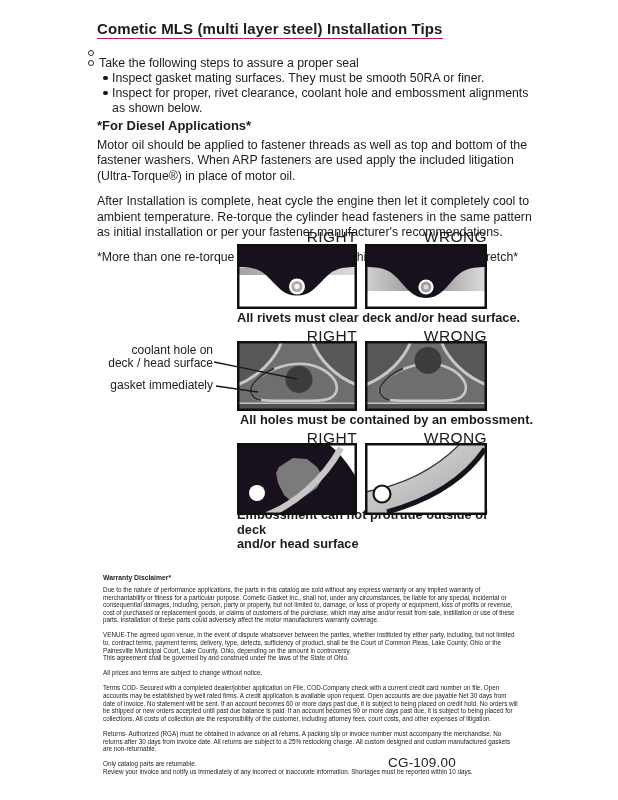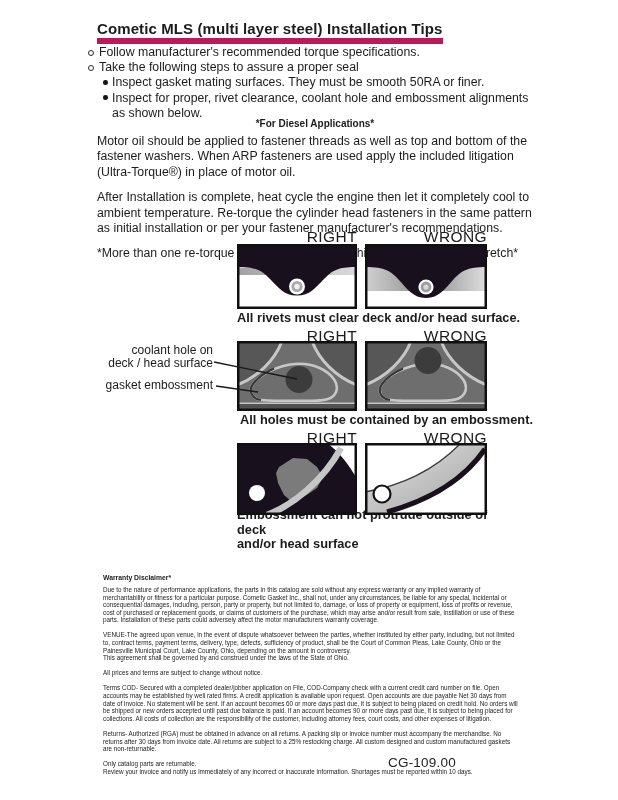--- a/index.html
+++ b/index.html
@@ -5,32 +5,32 @@
   html,body{margin:0;padding:0;}
   body{
     width:618px;height:800px;background:#ffffff;position:relative;
     font-family:"Liberation Sans", sans-serif;color:var(--ink,#1c1c1e);
     overflow:hidden;
   }
   .abs{position:absolute;}
 
   
   #page-title{left:97px;top:20px;font-size:15px;font-weight:bold;
-    border-bottom:6px solid #be185d;padding-bottom:1px;letter-spacing:.1px;}
+    border-bottom:1px solid #be185d;padding-bottom:1px;letter-spacing:.1px;}
   #bullet-list{left:88px;top:45px;width:452px;font-size:12.3px;line-height:15.2px;}
   .b-row{display:flex;align-items:flex-start;}
   .b-row.sub{margin-left:15px;}
   .b-circ{flex:none;width:4px;height:4px;border:1.3px solid #2a2a2a;border-radius:50%;
     margin:4.6px 5px 0 0;}
   .b-dot{flex:none;width:4.6px;height:4.6px;background:#151515;border-radius:50%;
     margin:4.8px 4.5px 0 0;}
 
   
   #diesel{left:97px;top:118px;width:436px;}
-  #diesel h2{font-size:10px;font-weight:bold;margin:0 0 5px 0;text-align:center;}
+  #diesel h2{font-size:13px;font-weight:bold;margin:0 0 5px 0;}
   #diesel p{font-size:12.3px;line-height:15.4px;margin:0 0 10px 0;}
 
   
   .dg-head{position:absolute;font-size:15.5px;letter-spacing:.4px;text-align:right;color:#1b1b1d;}
   .dg-head.l{left:237px;width:120px;}
   .dg-head.r{left:365px;width:122px;}
   .dg-box{position:absolute;line-height:0;z-index:1;}
   .dg-caption{position:absolute;font-size:12.8px;line-height:14.5px;white-space:pre-line;font-weight:bold;}
   #annot-coolant{left:105px;top:344px;width:108px;text-align:right;
     font-size:12px;line-height:12.8px;white-space:pre-line;}
@@ -45,21 +45,20 @@
   #page-code{left:388px;top:755px;font-size:13.5px;letter-spacing:.2px;color:#222;}
 </style>
 </head>
 <body>
 
 <div class="abs" id="page-title">Cometic MLS (multi layer steel) Installation Tips</div>
 
 <div class="abs" id="bullet-list">
   <div class="b-row">
     <span class="b-circ"></span>
-    <span>Follow manufacturer's recommended torque specifications.</span>
   </div>
   <div class="b-row">
     <span class="b-circ"></span>
     <span>Take the following steps to assure a proper seal</span>
   </div>
   <div class="b-row sub">
     <span class="b-dot"></span>
     <span>Inspect gasket mating surfaces.  They must be smooth 50RA or finer.</span>
   </div>
   <div class="b-row sub">
@@ -116,21 +115,21 @@
   </svg>
 </div>
 
 <div class="dg-caption" style="left:237px;top:311px">All rivets must clear deck and/or head surface.</div>
 
 <div class="dg-head l" style="top:327px">RIGHT</div>
 <div class="dg-head r" style="top:327px">WRONG</div>
 
 <div class="abs" id="annot-coolant">coolant hole on
 deck / head surface</div>
-<div class="abs" id="annot-emboss">gasket embossment</div>
+<div class="abs" id="annot-emboss">gasket immediately</div>
 
 <div class="dg-box" style="left:237px;top:341px">
   <svg width="120" height="70" viewBox="0 0 120 70">
     <rect x="0" y="0" width="120" height="70" style="fill:var(--gasket-gray,#6e6e6e)"></rect>
     <path d="M0,0 H45 C38,19 21,36 0,44 Z" style="fill:var(--bore-gray,#575757)"></path>
     <path d="M45,0 C38,19 21,36 0,44" style="fill:none;stroke:var(--edge-light,#c7c7c7);stroke-width:3"></path>
     <path d="M120,0 H75 C82,19 99,36 120,44 Z" style="fill:var(--bore-gray,#575757)"></path>
     <path d="M75,0 C82,19 99,36 120,44" style="fill:none;stroke:var(--edge-light,#c7c7c7);stroke-width:3"></path>
     <path d="M24,59 C15,58 11,50 16,43 C23,33 41,24.5 58,23 C76,21.5 91,29 97.5,39 C101.5,45.5 100.5,53 93.5,57 C89,59.3 82,59.8 74,59.8 L38,59.8 C32,59.8 28,59.6 24,59 Z" style="fill:none;stroke:var(--edge-light,#c7c7c7);stroke-width:2.6"></path>
     <path d="M24,59 C15,58 11,50 16,43 C20,37.5 28,31.5 37,27.5" style="fill:none;stroke:#383838;stroke-width:2.2"></path>

